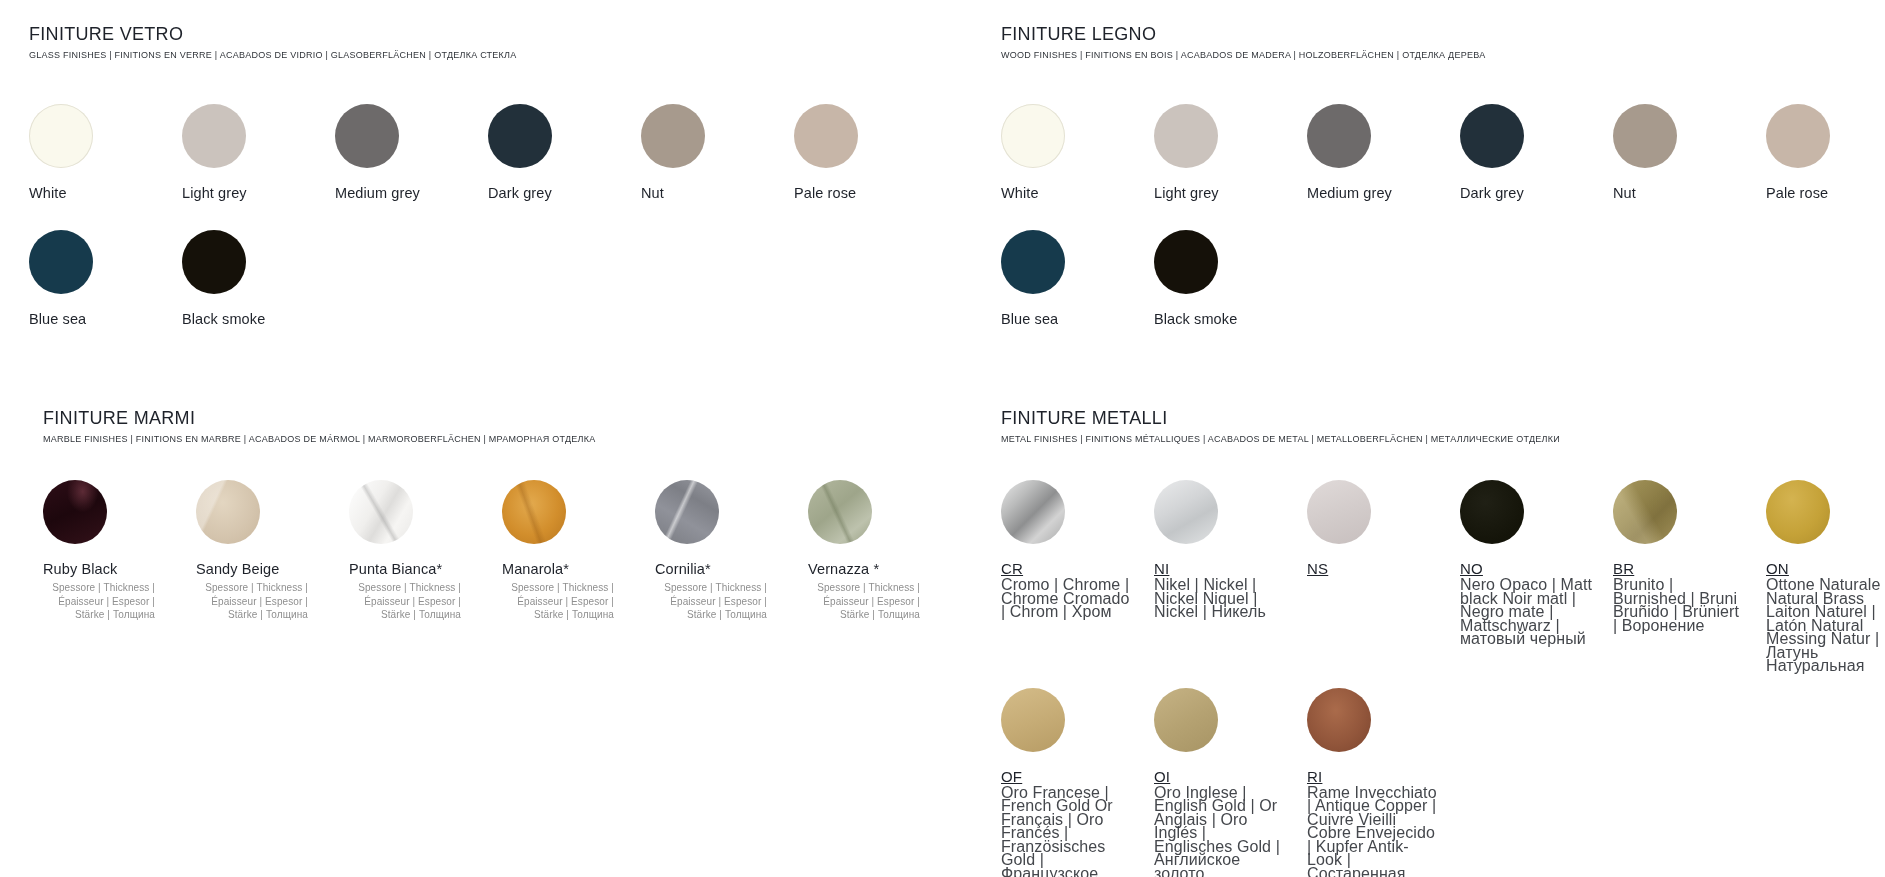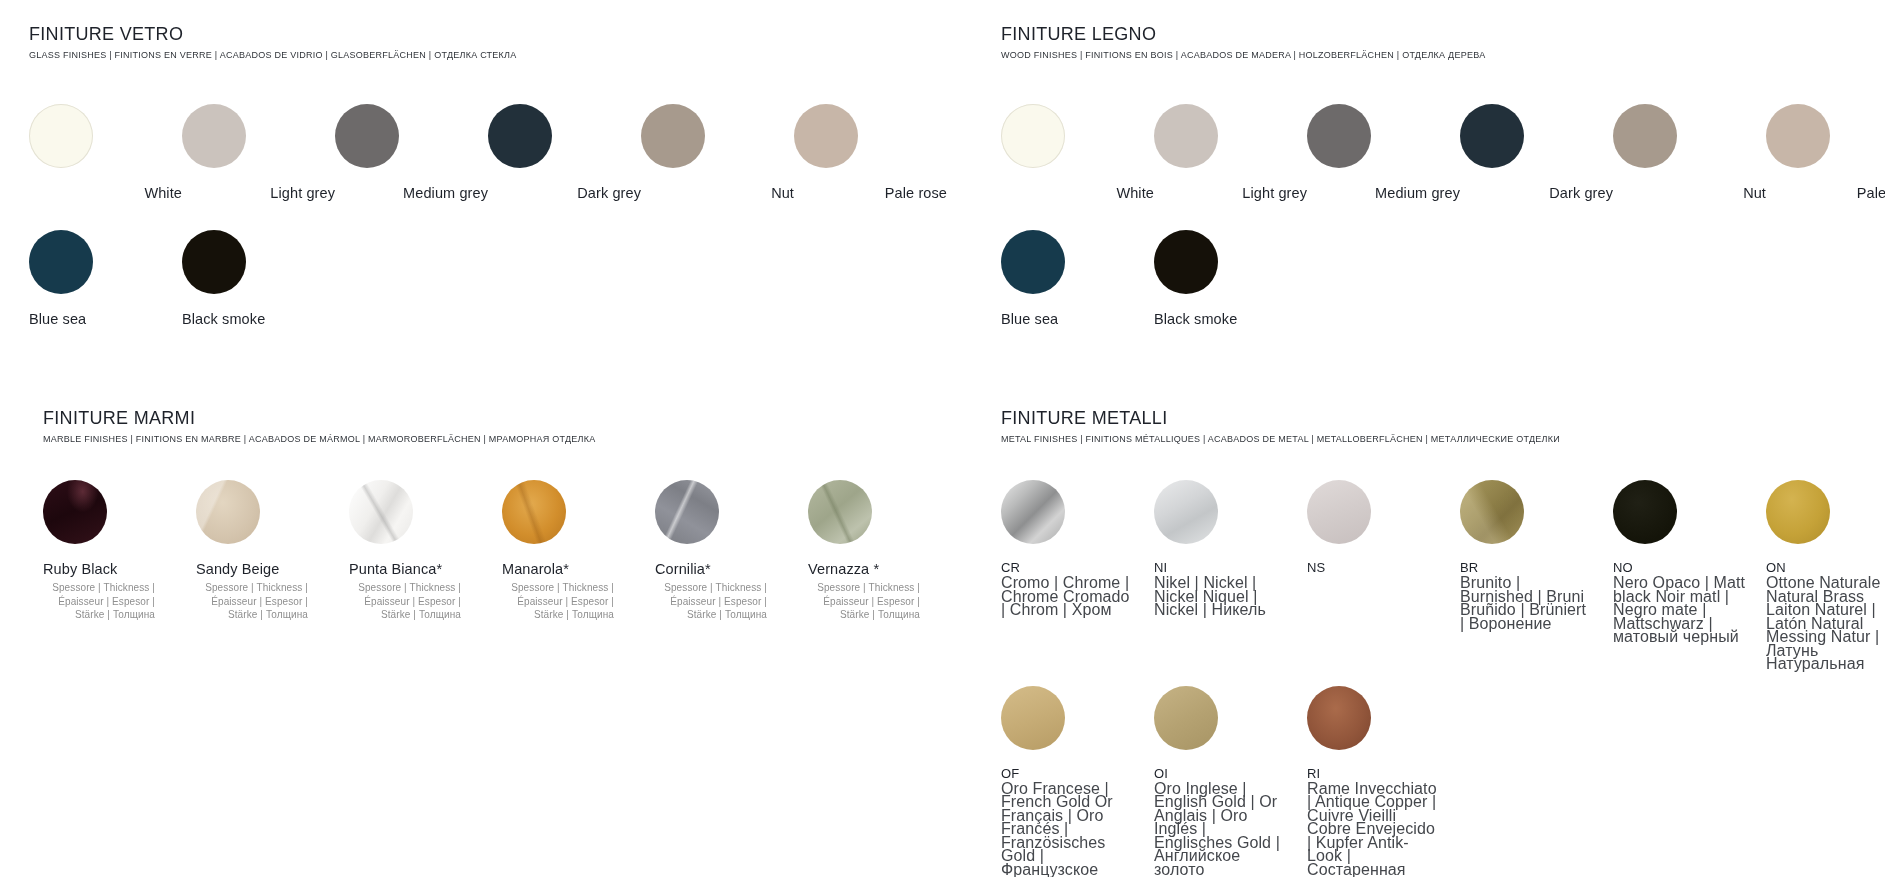--- a/index.html
+++ b/index.html
@@ -6,30 +6,30 @@
   html,body { width:1885px; height:877px; background:#ffffff; overflow:hidden;
     font-family:"Liberation Sans", sans-serif; color:#1e222a; }
   .section { position:absolute; }
   #sec-vetro   { left:29px;   top:24px;  width:930px; }
   #sec-legno   { left:1001px; top:24px;  width:880px; }
   #sec-marmi   { left:43px;   top:408px; width:930px; }
   #sec-metalli { left:1001px; top:408px; width:880px; }
   .sec-title { font-size:18px; font-weight:400; letter-spacing:0.3px; color:#1e222a; }
   .sec-sub   { font-size:9px;  font-weight:400; letter-spacing:0.25px; margin-top:5px; color:#30343a; }
   .swatch-row { display:flex; }
-  .row-first  { margin-top:44px;text-align:right; }
+  .row-first  { margin-top:44px; }
   .row-second { margin-top:29px; }
   .row-marble { margin-top:36px; }
   .row-metal1 { margin-top:36px; }
   .row-metal2 { margin-top:15px; }
   .cell { width:153px; flex:0 0 153px; }
   .circle { width:64px; height:64px; border-radius:50%; background:#ccc; }
   .finish-label { font-size:14.5px; margin-top:17px; letter-spacing:0.1px; color:#1e222a; }
   .marble-note { font-size:10px; line-height:13.5px; color:#8f8f8f; margin-top:4px; width:112px; letter-spacing:0.1px;text-align:right; }
-  .metal-code { font-size:13px; margin-top:16px; letter-spacing:0.2px; color:#1e222a; }
+  .metal-code { font-size:15px; margin-top:16px; letter-spacing:0.2px; color:#1e222a;text-decoration:underline; }
   .metal-desc { font-size:16px; line-height:13.5px; color:#44474c; margin-top:1px; width:133px; letter-spacing:0.1px; }
 </style>
 </head>
 <body>
 
 <div class="section" id="sec-vetro">
   <div class="sec-title">FINITURE VETRO</div>
   <div class="sec-sub">GLASS FINISHES | FINITIONS EN VERRE | ACABADOS DE VIDRIO | GLASOBERFLÄCHEN | ОТДЕЛКА СТЕКЛА</div>
   <div class="swatch-row row-first">
     <div class="cell">
@@ -159,30 +159,30 @@
     <div class="cell">
       <div class="circle" style="background: linear-gradient(150deg, rgb(234, 235, 236) 0%, rgb(211, 213, 215) 40%, rgb(195, 198, 200) 62%, rgb(226, 228, 229) 100%);"></div>
       <div class="metal-code">NI</div>
       <div class="metal-desc">Nikel | Nickel | Nickel Niquel | Nickel | Никель</div>
     </div>
     <div class="cell">
       <div class="circle" style="background: linear-gradient(160deg, rgb(224, 218, 217) 0%, rgb(211, 204, 203) 50%, rgb(199, 191, 190) 100%);"></div>
       <div class="metal-code">NS</div>
     </div>
     <div class="cell">
+      <div class="circle" style="background: radial-gradient(circle at 40% 35%, rgb(32, 32, 21) 0%, rgb(20, 20, 9) 70%);"></div>
+      <div class="metal-code">NO</div>
+      <div class="metal-desc">Nero Opaco | Matt black Noir matl | Negro mate | Mattschwarz | матовый черный</div>
+    </div>
+    <div class="cell">
       <div class="circle" style="background: linear-gradient(60deg, rgba(255, 255, 255, 0.18) 35%, rgba(0, 0, 0, 0.08) 55%), linear-gradient(135deg, rgb(182, 165, 103) 0%, rgb(155, 139, 79) 42%, rgb(139, 123, 67) 62%, rgb(174, 157, 96) 100%);"></div>
       <div class="metal-code">BR</div>
       <div class="metal-desc">Brunito | Burnished | Bruni Bruñido | Brüniert | Воронение</div>
     </div>
     <div class="cell">
-      <div class="circle" style="background: radial-gradient(circle at 40% 35%, rgb(32, 32, 21) 0%, rgb(20, 20, 9) 70%);"></div>
-      <div class="metal-code">NO</div>
-      <div class="metal-desc">Nero Opaco | Matt black Noir matl | Negro mate | Mattschwarz | матовый черный</div>
-    </div>
-    <div class="cell">
       <div class="circle" style="background: radial-gradient(at 40% 30%, rgb(212, 179, 80) 0%, rgb(197, 162, 56) 55%, rgb(175, 141, 43) 100%);"></div>
       <div class="metal-code">ON</div>
       <div class="metal-desc">Ottone Naturale | Natural Brass Laiton Naturel | Latón Natural Messing Natur | Латунь Натуральная</div>
     </div>
   </div>
   <div class="swatch-row row-metal2">
     <div class="cell">
       <div class="circle" style="background: linear-gradient(160deg, rgb(212, 188, 137) 0%, rgb(198, 172, 118) 52%, rgb(183, 156, 101) 100%);"></div>
       <div class="metal-code">OF</div>
       <div class="metal-desc">Oro Francese | French Gold Or Français | Oro Francés | Französisches Gold | Французское золото</div>

